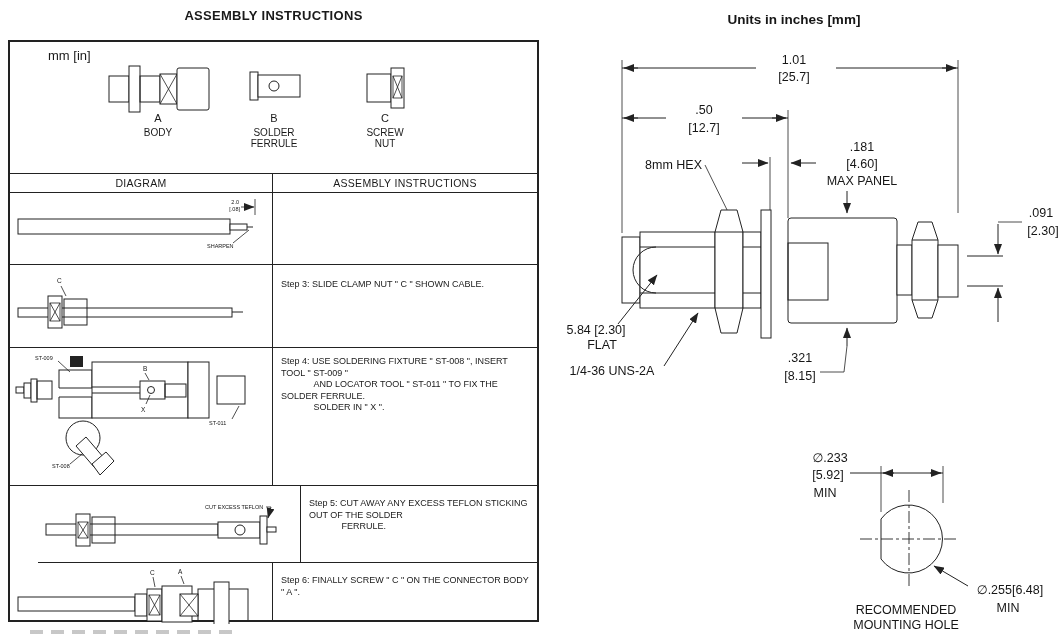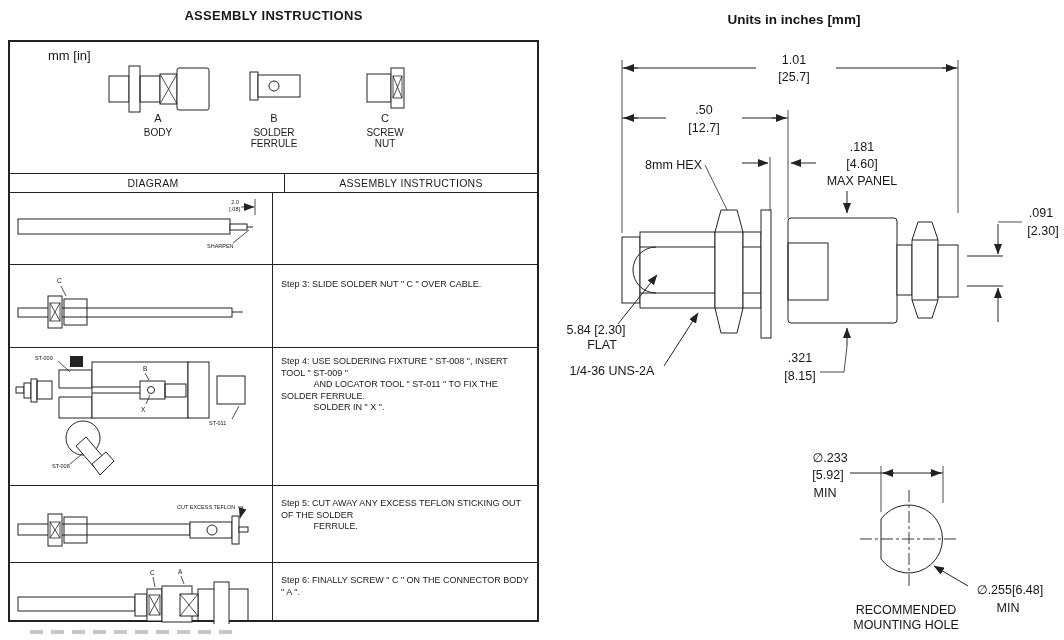--- a/index.html
+++ b/index.html
@@ -10,21 +10,21 @@
   .left-title{left:8px;top:8px;width:531px;text-align:center;font-size:13px;font-weight:bold;letter-spacing:.3px;}
   .assy-box{left:8px;top:40px;width:531px;height:582px;border:2px solid #222;box-sizing:border-box;
             display:flex;flex-direction:column;}
   .parts-area{height:131px;position:relative;flex:none;}
   .units-note{position:absolute;left:10px;top:6px;font-size:13px;margin-left:28px;}
   .part-label{position:absolute;text-align:center;}
   .part-letter{font-size:11px;}
   .part-name{font-size:10px;line-height:10.5px;white-space:pre-line;margin-top:4px;}
   .thead{flex:none;height:18px;border-top:1px solid #222;border-bottom:1px solid #222;display:flex;
          font-size:10.5px;letter-spacing:.3px;}
-  .thead .c1{width:263px;border-right:1px solid #222;display:flex;align-items:center;justify-content:center;box-sizing:border-box;margin-left:12px;}
+  .thead .c1{width:263px;border-right:1px solid #222;display:flex;align-items:center;justify-content:center;box-sizing:border-box;}
   .thead .c2{flex:1;display:flex;align-items:center;justify-content:center;}
   .trow{display:flex;flex:none;border-bottom:1px solid #222;}
   .trow:last-child{border-bottom:none;flex:1;}
   .trow .dcell{width:263px;border-right:1px solid #222;position:relative;box-sizing:border-box;}
   .trow .icell{flex:1;font-size:9px;line-height:11.5px;padding:6px 6px 2px 8px;white-space:pre-wrap;}
   .dcell svg{position:absolute;left:0;top:0;}
   .cropped-note{left:30px;top:630px;width:210px;height:4px;opacity:.55;
     background:repeating-linear-gradient(90deg,#9a9a9a 0 13px,transparent 13px 21px);}
   
   svg{display:block;}
@@ -126,21 +126,21 @@
         <line class="ln" x1="222" y1="47" x2="233" y2="47"></line>
         <rect class="wfill" x="38" y="31" width="14" height="32"></rect>
         <rect class="thin" x="40" y="38" width="10" height="18"></rect>
         <line class="thin" x1="40" y1="38" x2="50" y2="56"></line>
         <line class="thin" x1="40" y1="56" x2="50" y2="38"></line>
         <rect class="ln" x="54" y="34" width="23" height="26" fill="url(#xhatch)"></rect>
         <text class="t6" x="47" y="18">C</text>
         <line class="thin" x1="51" y1="21" x2="56" y2="31"></line>
       </svg>
     </div>
-    <div class="icell" style="padding-top:14px;">Step 3: SLIDE SOLDER NUT " C " OVER CABLE.</div>
+    <div class="icell" style="padding-top:14px;">Step 3: SLIDE CLAMP NUT " C " SHOWN CABLE.</div>
   </div>
 
   <div class="trow" style="height:137px;">
     <div class="dcell">
       <svg width="263" height="136" viewBox="0 0 263 136">
         <text class="t5" x="25" y="12">ST-009</text>
         <line class="thin" x1="48" y1="13" x2="60" y2="24"></line>
         <rect x="60" y="8" width="13" height="11" fill="#222"></rect>
         <rect class="wfill" x="6" y="39" width="8" height="6"></rect>
         <rect class="wfill" x="14" y="35" width="7" height="15"></rect>
@@ -169,21 +169,21 @@
         <line class="thin" x1="222" y1="71" x2="229" y2="58"></line>
         <text class="t5" x="42" y="120">ST-008</text>
         <line class="thin" x1="60" y1="116" x2="72" y2="106"></line>
       </svg>
     </div>
     <div class="icell" style="padding-top:8px;">Step 4: USE SOLDERING FIXTURE " ST-008 ", INSERT TOOL " ST-009 "
              AND LOCATOR TOOL " ST-011 " TO FIX THE SOLDER FERRULE.
              SOLDER IN " X ".</div>
   </div>
 
-  <div class="trow" style="height:76px;">
+  <div class="trow" style="height:76px;margin-left:28px;">
     <div class="dcell">
       <svg width="263" height="75" viewBox="0 0 263 75">
         <text class="t5" x="167" y="23">CUT EXCESS TEFLON</text>
         <line class="thin" x1="228" y1="21" x2="233" y2="21"></line>
         <line class="thin" x1="233" y1="21" x2="230" y2="32" marker-end="url(#arr)"></line>
         <rect class="wfill" x="8" y="38" width="172" height="11"></rect>
         <rect class="wfill" x="38" y="28" width="14" height="32"></rect>
         <rect class="thin" x="40" y="36" width="10" height="16"></rect>
         <line class="thin" x1="40" y1="36" x2="50" y2="52"></line>
         <line class="thin" x1="40" y1="52" x2="50" y2="36"></line>

